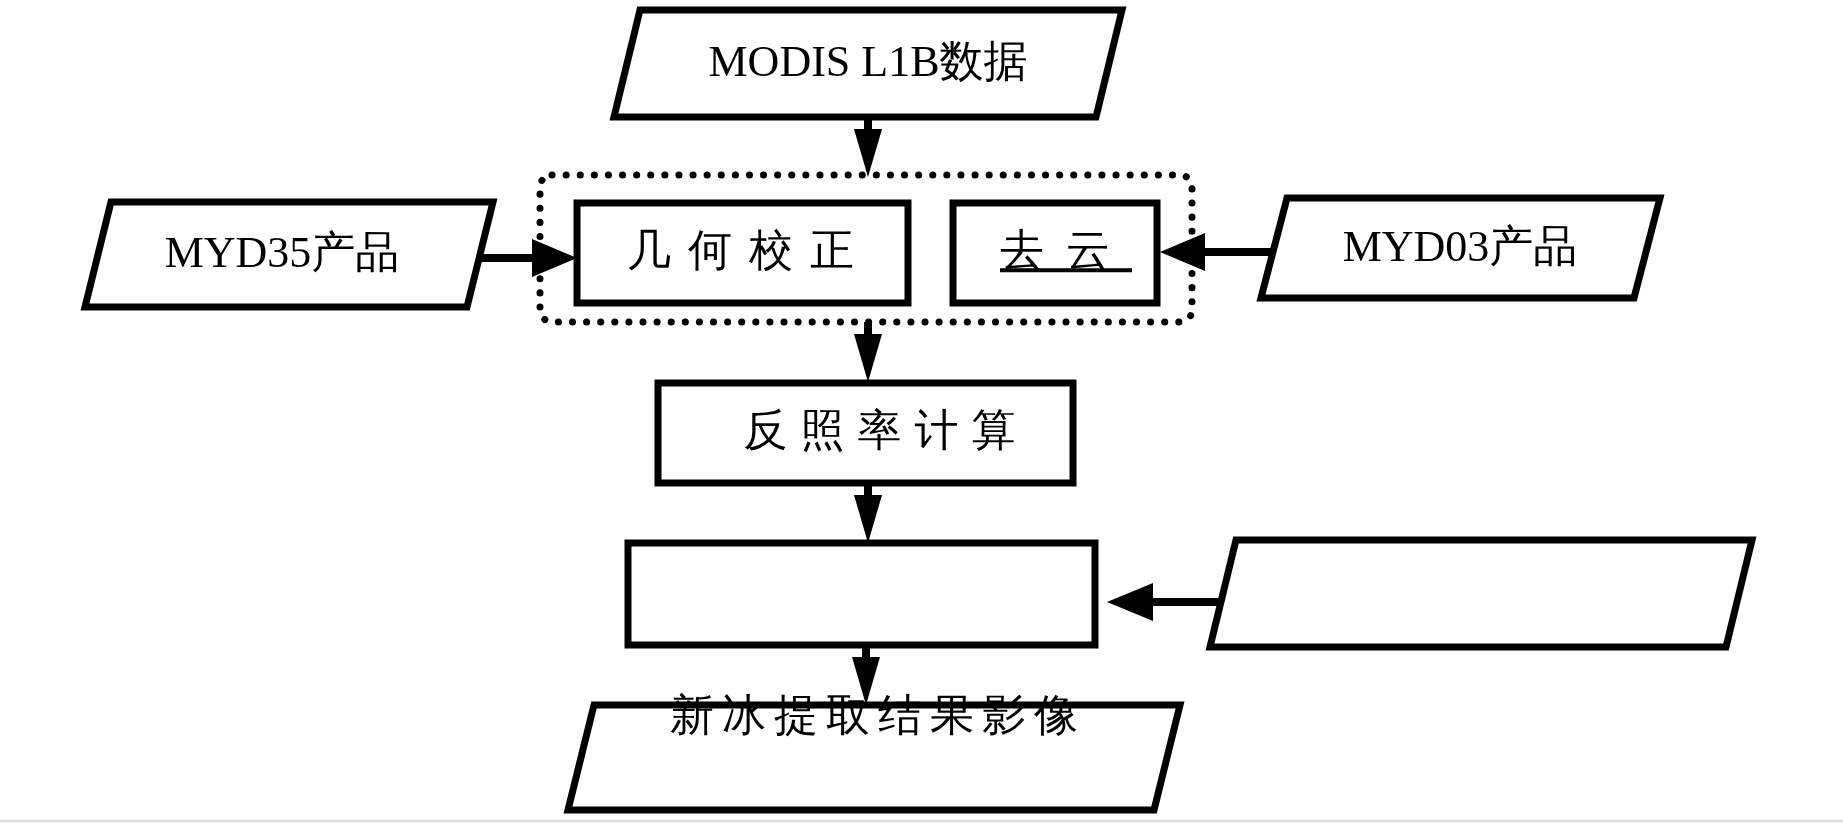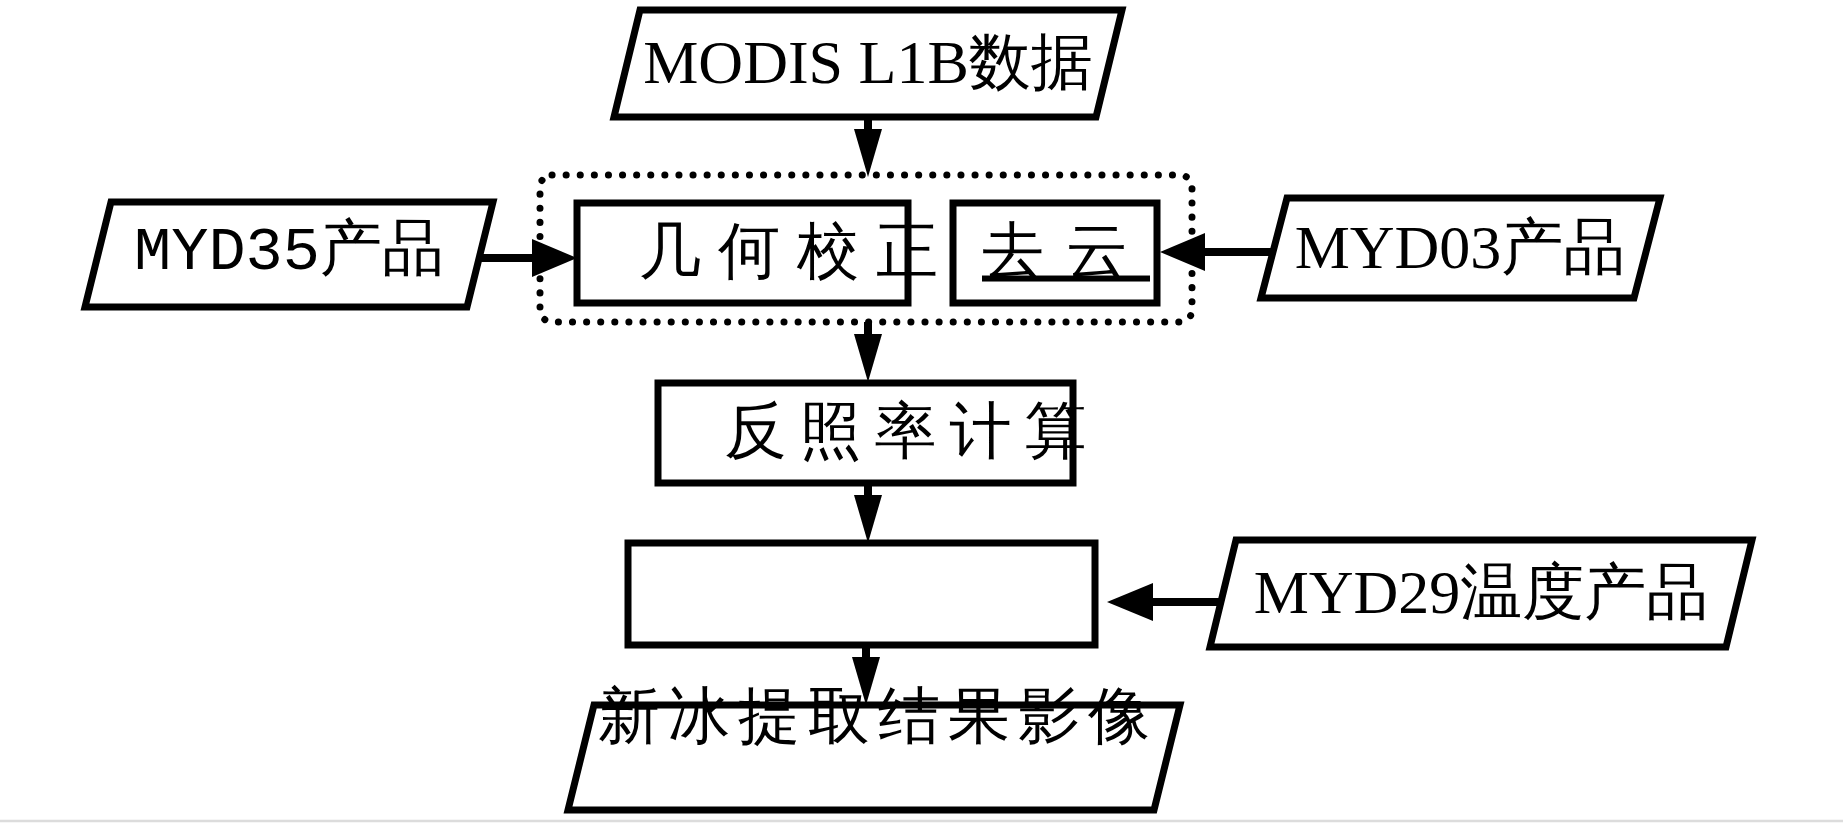--- a/index.html
+++ b/index.html
@@ -9,27 +9,27 @@
     background:#ffffff;
     overflow:hidden;
     font-family:"Liberation Serif","DejaVu Serif",serif;
   }
   .stage svg{position:absolute;left:0;top:0;}
   .node-label{
     position:absolute;
     transform:translate(-50%,-54%);
     color:#000;
     white-space:nowrap;
-    font-size:62px;
+    font-size:44px;
     line-height:1;
     text-align:center;
   }
   .ls-sm{letter-spacing:8px;}
   .ls-md{letter-spacing:13px;}
-  .ls-lg{letter-spacing:17px;margin-left:48px;}
+  .ls-lg{letter-spacing:17px;}
   .ls-xl{letter-spacing:22px;}
 </style>
 </head>
 <body>
 
 <div class="stage">
 
   <svg width="1843" height="827" viewBox="0 0 1843 827">
 
     <rect x="540" y="175" width="652" height="147" rx="12" ry="12" fill="none" stroke="#000" stroke-width="7" stroke-linecap="round" stroke-dasharray="0.1 14"></rect>
@@ -89,24 +89,23 @@
 
     <line x1="0" y1="821" x2="1843" y2="821" stroke="#dcdcdc" stroke-width="2.5"></line>
   </svg>
 
   <div class="node-label" style="left:868px;top:64px;">MODIS L1B数据</div>
 
   <div class="node-label ls-lg" style="left:749px;top:253px;">几何校正</div>
 
   <div class="node-label ls-xl" style="left:1066px;top:253px;text-decoration:underline;">去云</div>
 
-  <div class="node-label" style="left:289px;top:255px;font-family:Liberation Mono, monospace;">MYD35产品</div>
+  <div class="node-label" style="left:282px;top:255px;">MYD35产品</div>
 
   <div class="node-label" style="left:1460px;top:249px;text-align:center;">MYD03产品</div>
 
-  <div class="node-label ls-md" style="left:912px;top:433px;">反照率计算</div>
+  <div class="node-label ls-md" style="left:886px;top:433px;">反照率计算</div>
 
 
-  <div class="node-label" style="left:1481px;top:594px;">MYD29温度产品</div>
 
   <div class="node-label ls-sm" style="left:878px;top:718px;">新冰提取结果影像</div>
 
 </div>
 
 </body></html>

